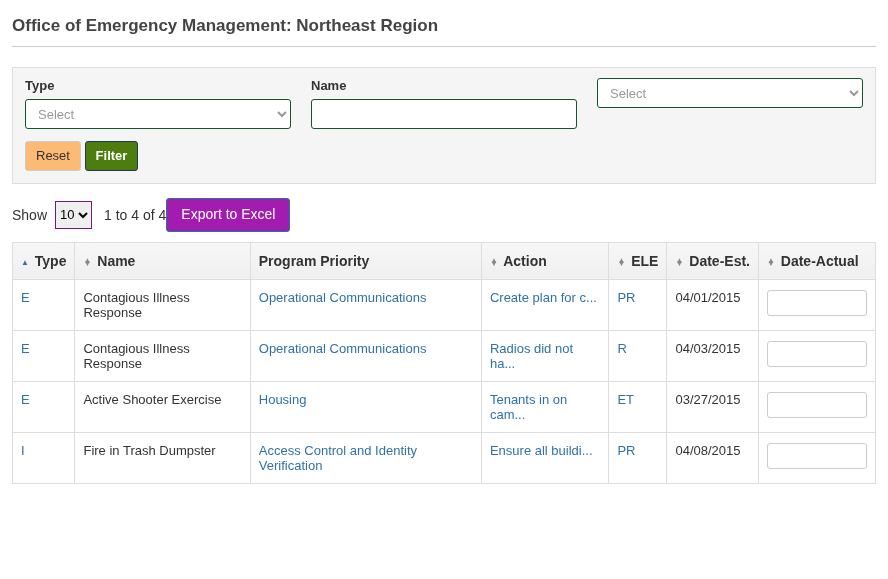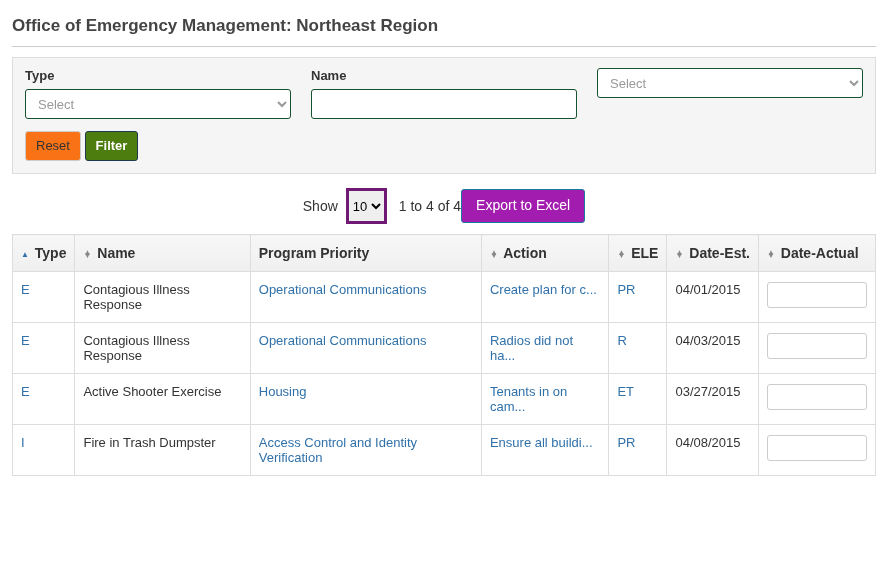--- a/index.html
+++ b/index.html
@@ -9,21 +9,21 @@
     color: #333;
     margin: 0;
     padding: 10px 12px;
     background: #fff;
   }
   h2.page-title {
     font-family: Verdana, sans-serif;
     font-size: 17px;
     font-weight: bold;
     color: #444;
-    margin: 6px 0 10px 0;
+    margin: 6px 0 20px 0;
     padding-bottom: 10px;
     border-bottom: 1px solid #ccc;
   }
   .filter-panel {
     background: #f5f5f5;
     border: 1px solid #ddd;
     padding: 10px 12px 12px 12px;
     margin-bottom: 14px;
   }
   .filter-row {
@@ -54,53 +54,53 @@
   .btn {
     display: inline-block;
     padding: 5px 10px;
     font-size: 13px;
     border-radius: 3px;
     cursor: pointer;
     border: 1px solid transparent;
     line-height: 1.4;
   }
   .btn-default {
-    background: #f97316;
+    background: #fdba74;
     border-color: #ccc;
     color: #333;
   }
   .btn-dark {
     background: #4d7c0f;
     border-color: #1e3a52;
     color: #fff;
     font-weight: bold;
   }
   .btn-primary {
     background: #a21caf;
     border-color: #167ba0;
     color: #fff;
     font-size: 14px;
     padding: 6px 14px;
   }
   .toolbar {
     display: flex;
-    justify-content: center;
+    justify-content: flex-start;
     align-items: center;
     margin-bottom: 10px;
   }
   .toolbar-left {
     display: flex;
     align-items: center;
     gap: 8px;
     color: #333;
     font-size: 14px;
   }
   .toolbar-left select {
-    border: 3px solid #701a75;
-    height: 36px;
+    border: 1px solid #701a75;
+    height: 28px;
     font-size: 13px;
   }
   .range-info { margin-left: 4px; }
   table.data {
     width: 100%;
     border-collapse: collapse;
     border: 1px solid #ddd;
   }
   table.data th {
     background: linear-gradient(#f7f7f7,#efefef);

